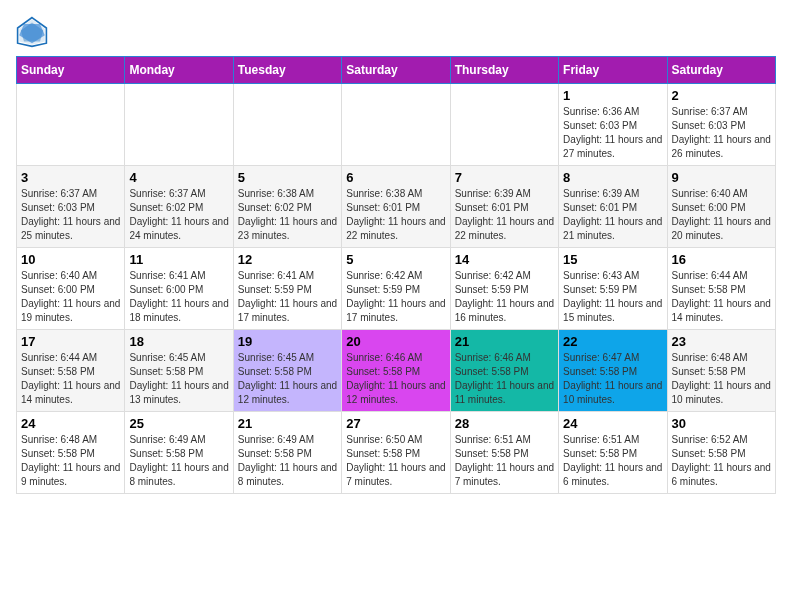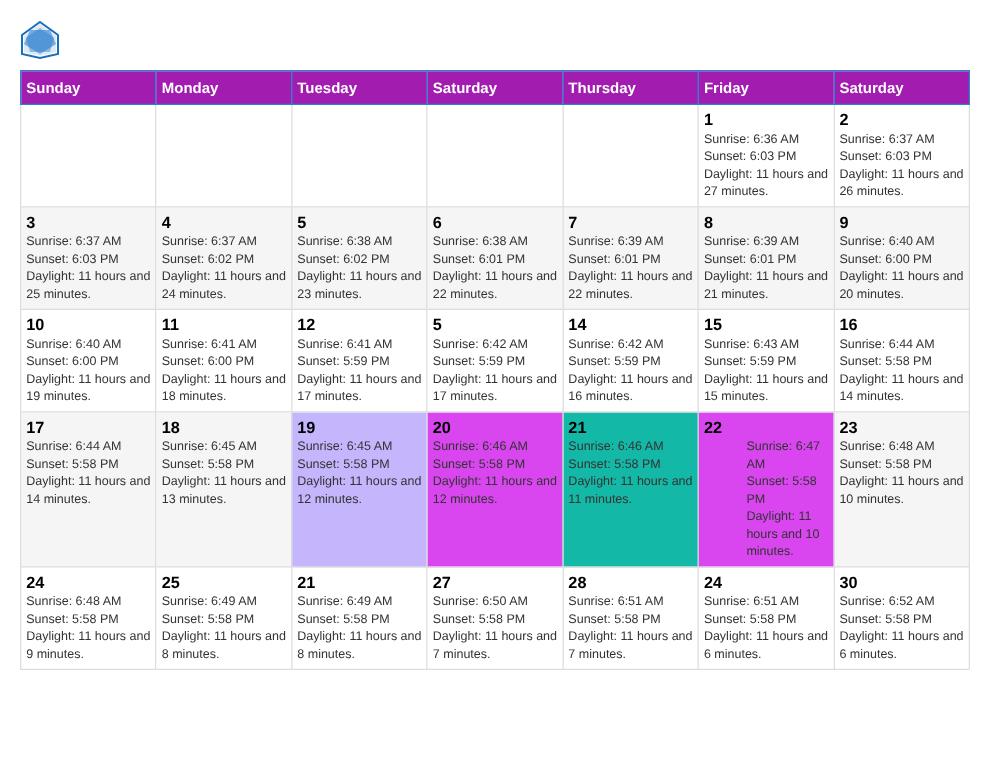--- a/index.html
+++ b/index.html
@@ -252,23 +252,23 @@
           <div class="day-info" style="white-space: pre-line;">Sunrise: 6:46 AM
 Sunset: 5:58 PM
 Daylight: 11 hours and 12 minutes.</div>
         </td>
         <td style="background: #14b8a6;">
           <div class="day-number">21</div>
           <div class="day-info" style="white-space: pre-line;">Sunrise: 6:46 AM
 Sunset: 5:58 PM
 Daylight: 11 hours and 11 minutes.</div>
         </td>
-        <td style="background: #d946ef;">
+        <td style="background: #0ea5e9;">
           <div class="day-number">22</div>
-          <div class="day-info" style="white-space: pre-line; margin-left: 34px;">Sunrise: 6:47 AM
+          <div class="day-info" style="white-space: pre-line;">Sunrise: 6:47 AM
 Sunset: 5:58 PM
 Daylight: 11 hours and 10 minutes.</div>
         </td>
         <td style="background: rgb(245, 245, 245);">
           <div class="day-number">23</div>
           <div class="day-info" style="white-space: pre-line;">Sunrise: 6:48 AM
 Sunset: 5:58 PM
 Daylight: 11 hours and 10 minutes.</div>
         </td>
       </tr>

